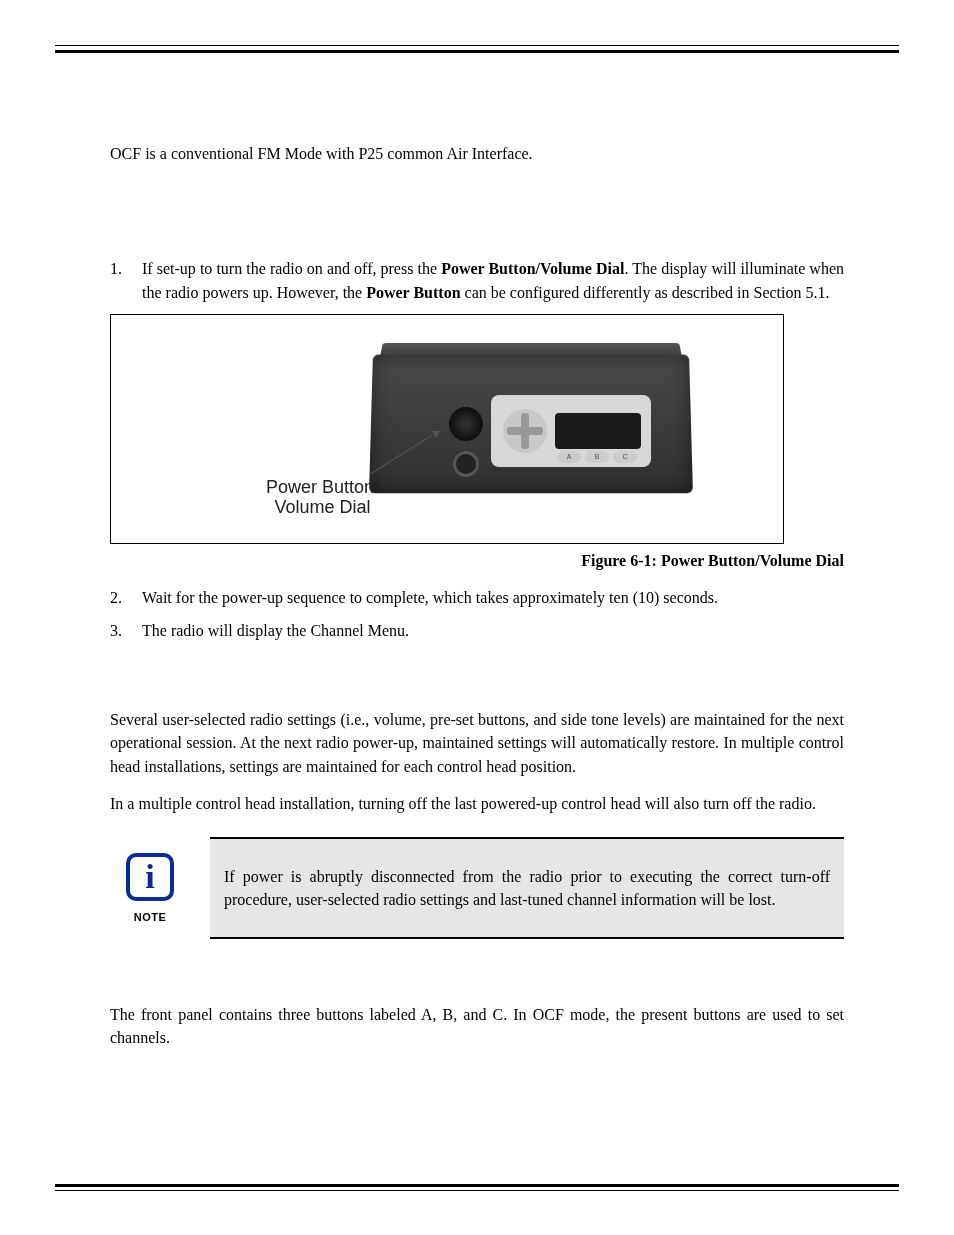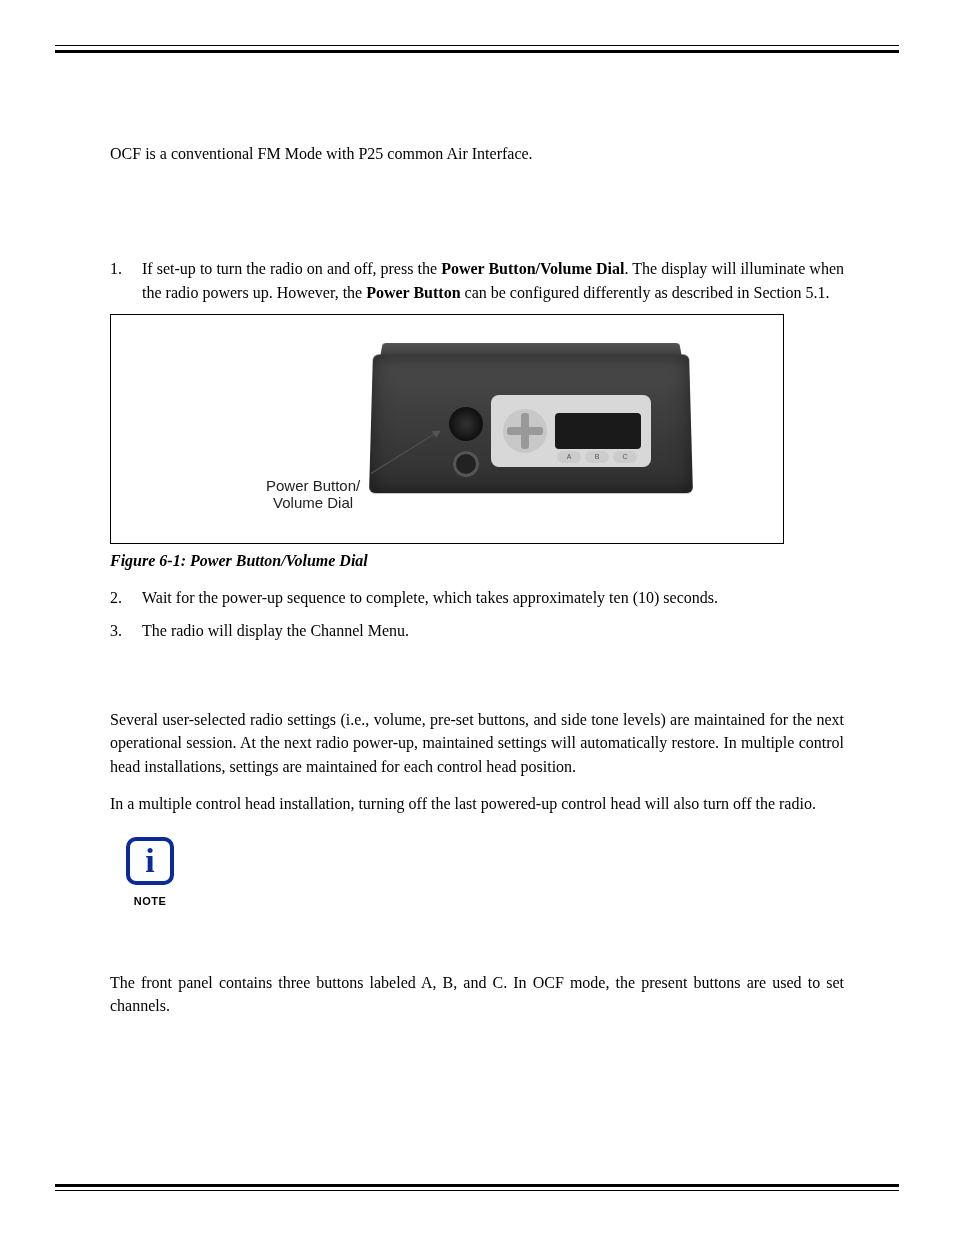--- a/index.html
+++ b/index.html
@@ -82,35 +82,35 @@
     width:34px; height:34px; background:radial-gradient(#333,#000);
     border-radius:50%;
   }
   .conn {
     position:absolute; left:82px; top:118px;
     width:26px; height:26px; background:#222; border-radius:50%;
     box-shadow: inset 0 0 0 3px #555;
   }
   .callout {
     position:absolute; left:155px; top:162px;
-    font-family: Arial, sans-serif; font-size:15px; color:#222;
+    font-family: Arial, sans-serif; font-size:18px; color:#222;
     text-align:center; line-height:1.15;
   }
   .callout-line {
     position:absolute; left:260px; top:158px;
     width:80px; height:1px;
     border-top:1px solid #555;
     transform: rotate(-32deg);
     transform-origin: left center;
   }
   .callout-line::after {
     content:""; position:absolute; right:-2px; top:-4px;
     border-left:8px solid #555; border-top:4px solid transparent; border-bottom:4px solid transparent;
   }
-  .figure-caption { text-align:left; font-weight:bold; margin: 8px 0 16px 0; font-style: italic; }
+  .figure-caption { text-align:right; font-weight:bold; margin: 8px 0 16px 0; }
   .section-gap { height: 56px; }
   .para { text-align: justify; margin-bottom: 14px; line-height: 1.45; }
   .note-wrap { display:flex; align-items:stretch; margin-top: 22px; gap: 20px; }
   .note-icon-cell { width: 80px; display:flex; flex-direction:column; align-items:center; justify-content:center; }
   .note-icon {
     width:48px; height:48px; border:4px solid #0a2a9a; border-radius:10px;
     display:flex; align-items:center; justify-content:center;
     color:#0a2a9a; font-family: Georgia, serif; font-weight:bold; font-size:34px;
     background:#fff;
   }
@@ -183,20 +183,21 @@
   <div class="section-gap"></div>
 
   <p class="para">Several user-selected radio settings (i.e., volume, pre-set buttons, and side tone levels) are maintained for the next operational session. At the next radio power-up, maintained settings will automatically restore. In multiple control head installations, settings are maintained for each control head position.</p>
   <p class="para">In a multiple control head installation, turning off the last powered-up control head will also turn off the radio.</p>
 
   <div class="note-wrap">
     <div class="note-icon-cell">
       <div class="note-icon">i</div>
       <div class="note-label">NOTE</div>
     </div>
+    <div class="note-box">If power is abruptly disconnected from the radio prior to executing the correct turn-off procedure, user-selected radio settings and last-tuned channel information will be lost.</div>
   </div>
 
   <div class="preset-gap"></div>
 
   <p class="para">The front panel contains three buttons labeled A, B, and C. In OCF mode, the present buttons are used to set channels.</p>
 
 </div>
 
 <div class="footer-rules">
   <div class="rule-thick"></div>

